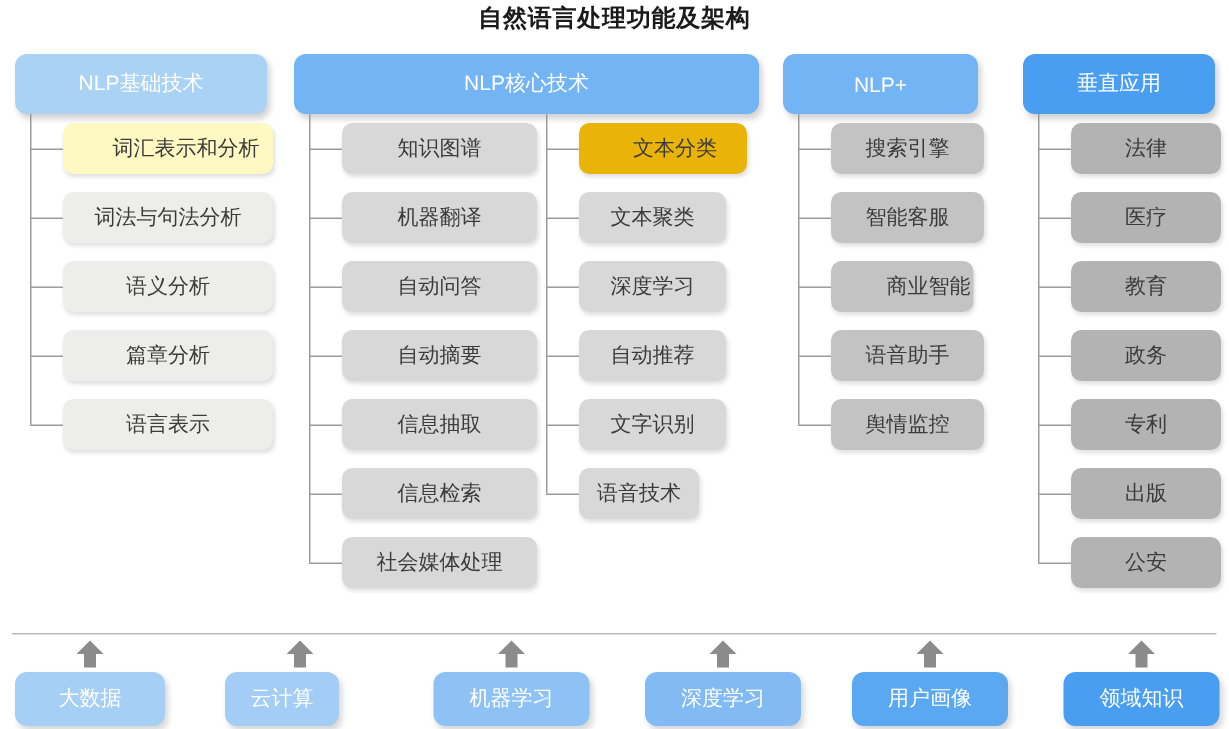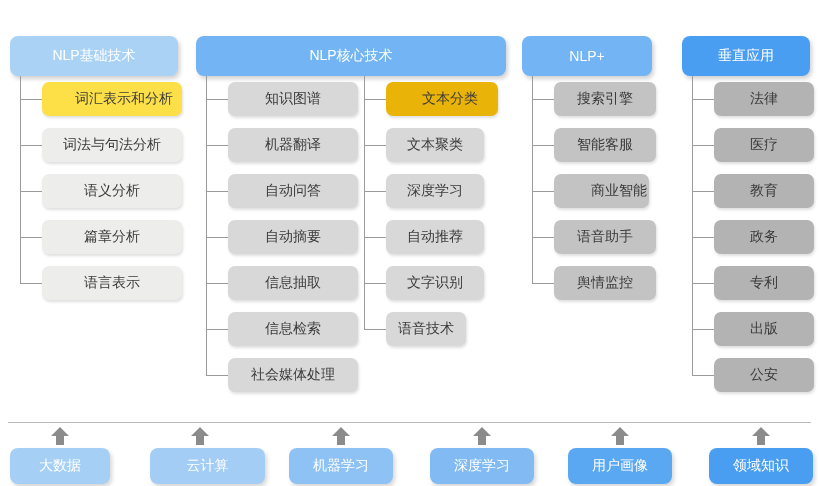--- a/index.html
+++ b/index.html
@@ -103,26 +103,27 @@
     top: 426px;
     width: 22px;
     height: 20px;
   }
 </style>
 </head>
 <body>
 
 <div id="canvas">
 
+  <div class="title">自然语言处理功能及架构</div>
 
   <div id="columns-layer">
       <div class="col-header" style="position: absolute; left: 10px; top: 36px; width: 168px; background: rgb(169, 210, 245);">
         <span>NLP基础技术</span>
       </div>
-      <div class="node" style="left: 42px; top: 82px; width: 140px; background: #fde047; padding-left: 24px;">
+      <div class="node" style="left: 42px; top: 82px; width: 140px; background: #fef9c3; padding-left: 24px;">
         <span>词汇表示和分析</span>
       </div>
       <div class="connector" style="left: 20px; width: 22px; top: 99px; background: rgb(155, 155, 155);"></div>
       <div class="node" style="left: 42px; top: 128px; width: 140px; background: rgb(237, 237, 236);">
         <span>词法与句法分析</span>
       </div>
       <div class="connector" style="left: 20px; width: 22px; top: 145px; background: rgb(155, 155, 155);"></div>
       <div class="node" style="left: 42px; top: 174px; width: 140px; background: rgb(237, 237, 236);">
         <span>语义分析</span>
       </div>
@@ -253,21 +254,21 @@
 
   <div class="baseline"></div>
 
   <div id="foundation-layer">
       <div class="foundation" style="left: 10px; width: 100px; background: rgb(165, 207, 244);">
         <span>大数据</span>
       </div>
       <div class="arrow-up" style="left: 49px;"><svg width="22" height="20" viewBox="0 0 22 20">
           <polygon points="11,1 20,10 15,10 15,19 7,19 7,10 2,10" fill="#8b8b8b"></polygon>
         </svg></div>
-      <div class="foundation" style="left: 150px; width: 115px; background: rgb(163, 205, 244);">
+      <div class="foundation" style="left: 150px; width: 76px; background: rgb(163, 205, 244);">
         <span>云计算</span>
       </div>
       <div class="arrow-up" style="left: 189px;"><svg width="22" height="20" viewBox="0 0 22 20">
           <polygon points="11,1 20,10 15,10 15,19 7,19 7,10 2,10" fill="#8b8b8b"></polygon>
         </svg></div>
       <div class="foundation" style="left: 289px; width: 104px; background: rgb(142, 194, 244);">
         <span>机器学习</span>
       </div>
       <div class="arrow-up" style="left: 330px;"><svg width="22" height="20" viewBox="0 0 22 20">
           <polygon points="11,1 20,10 15,10 15,19 7,19 7,10 2,10" fill="#8b8b8b"></polygon>

